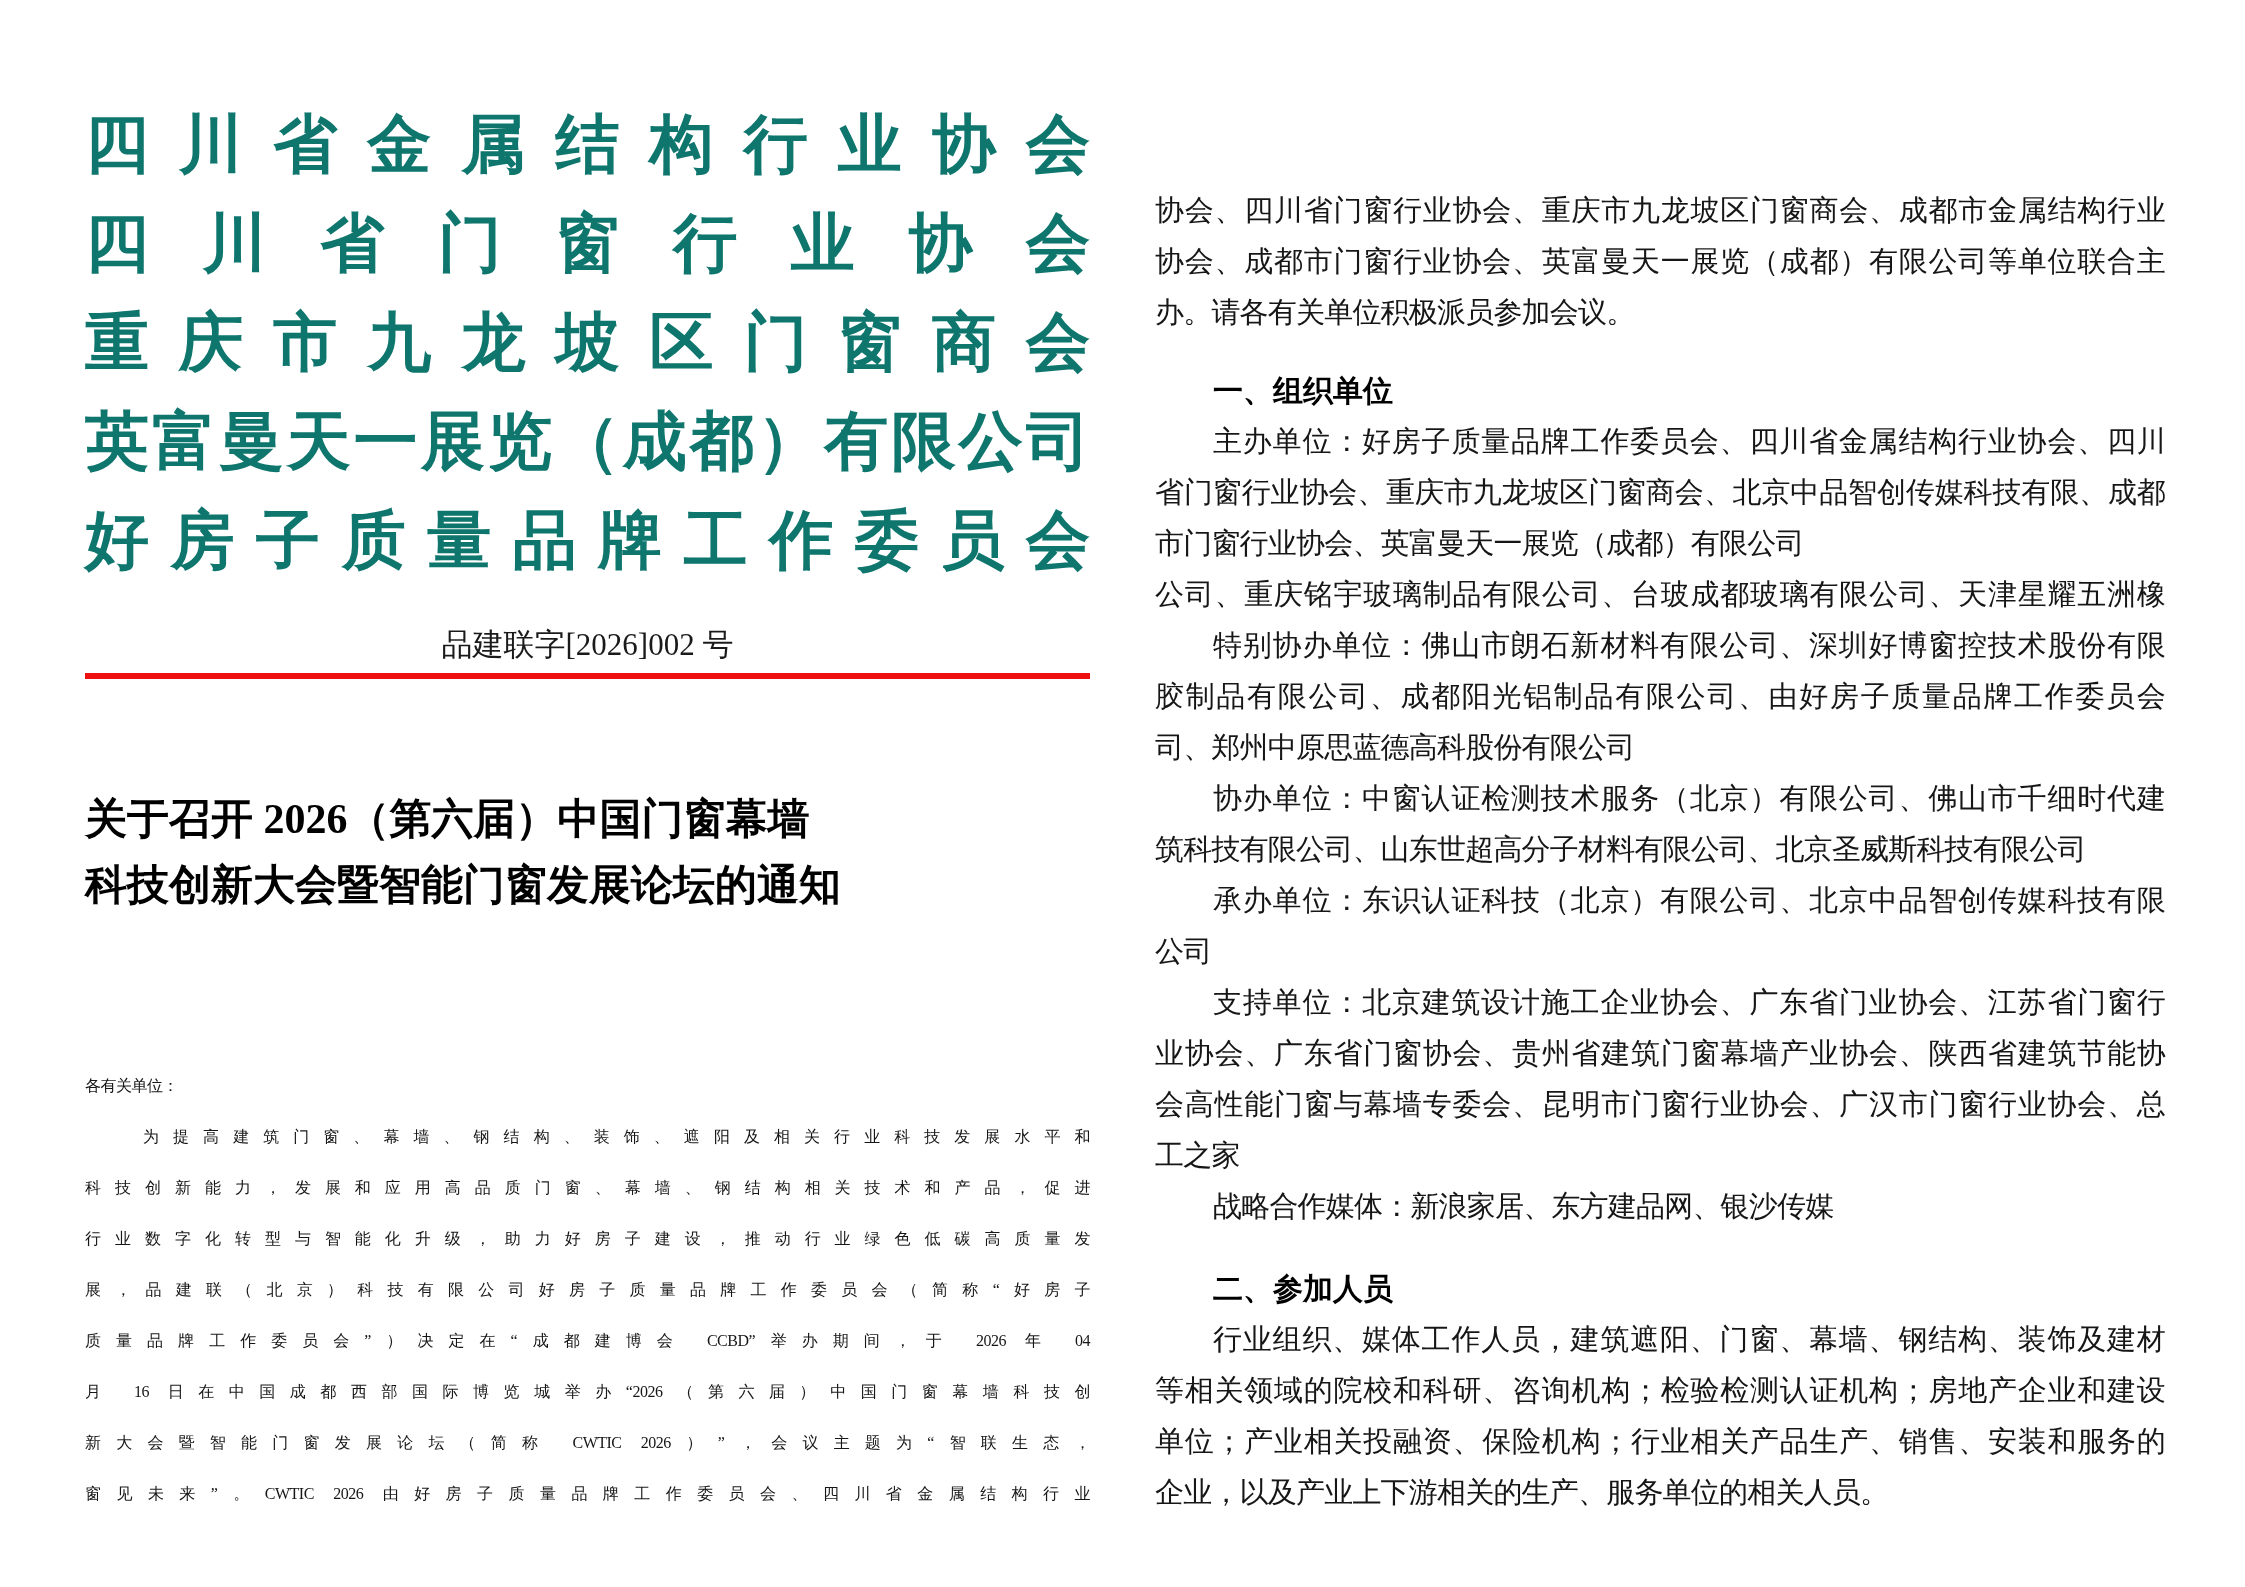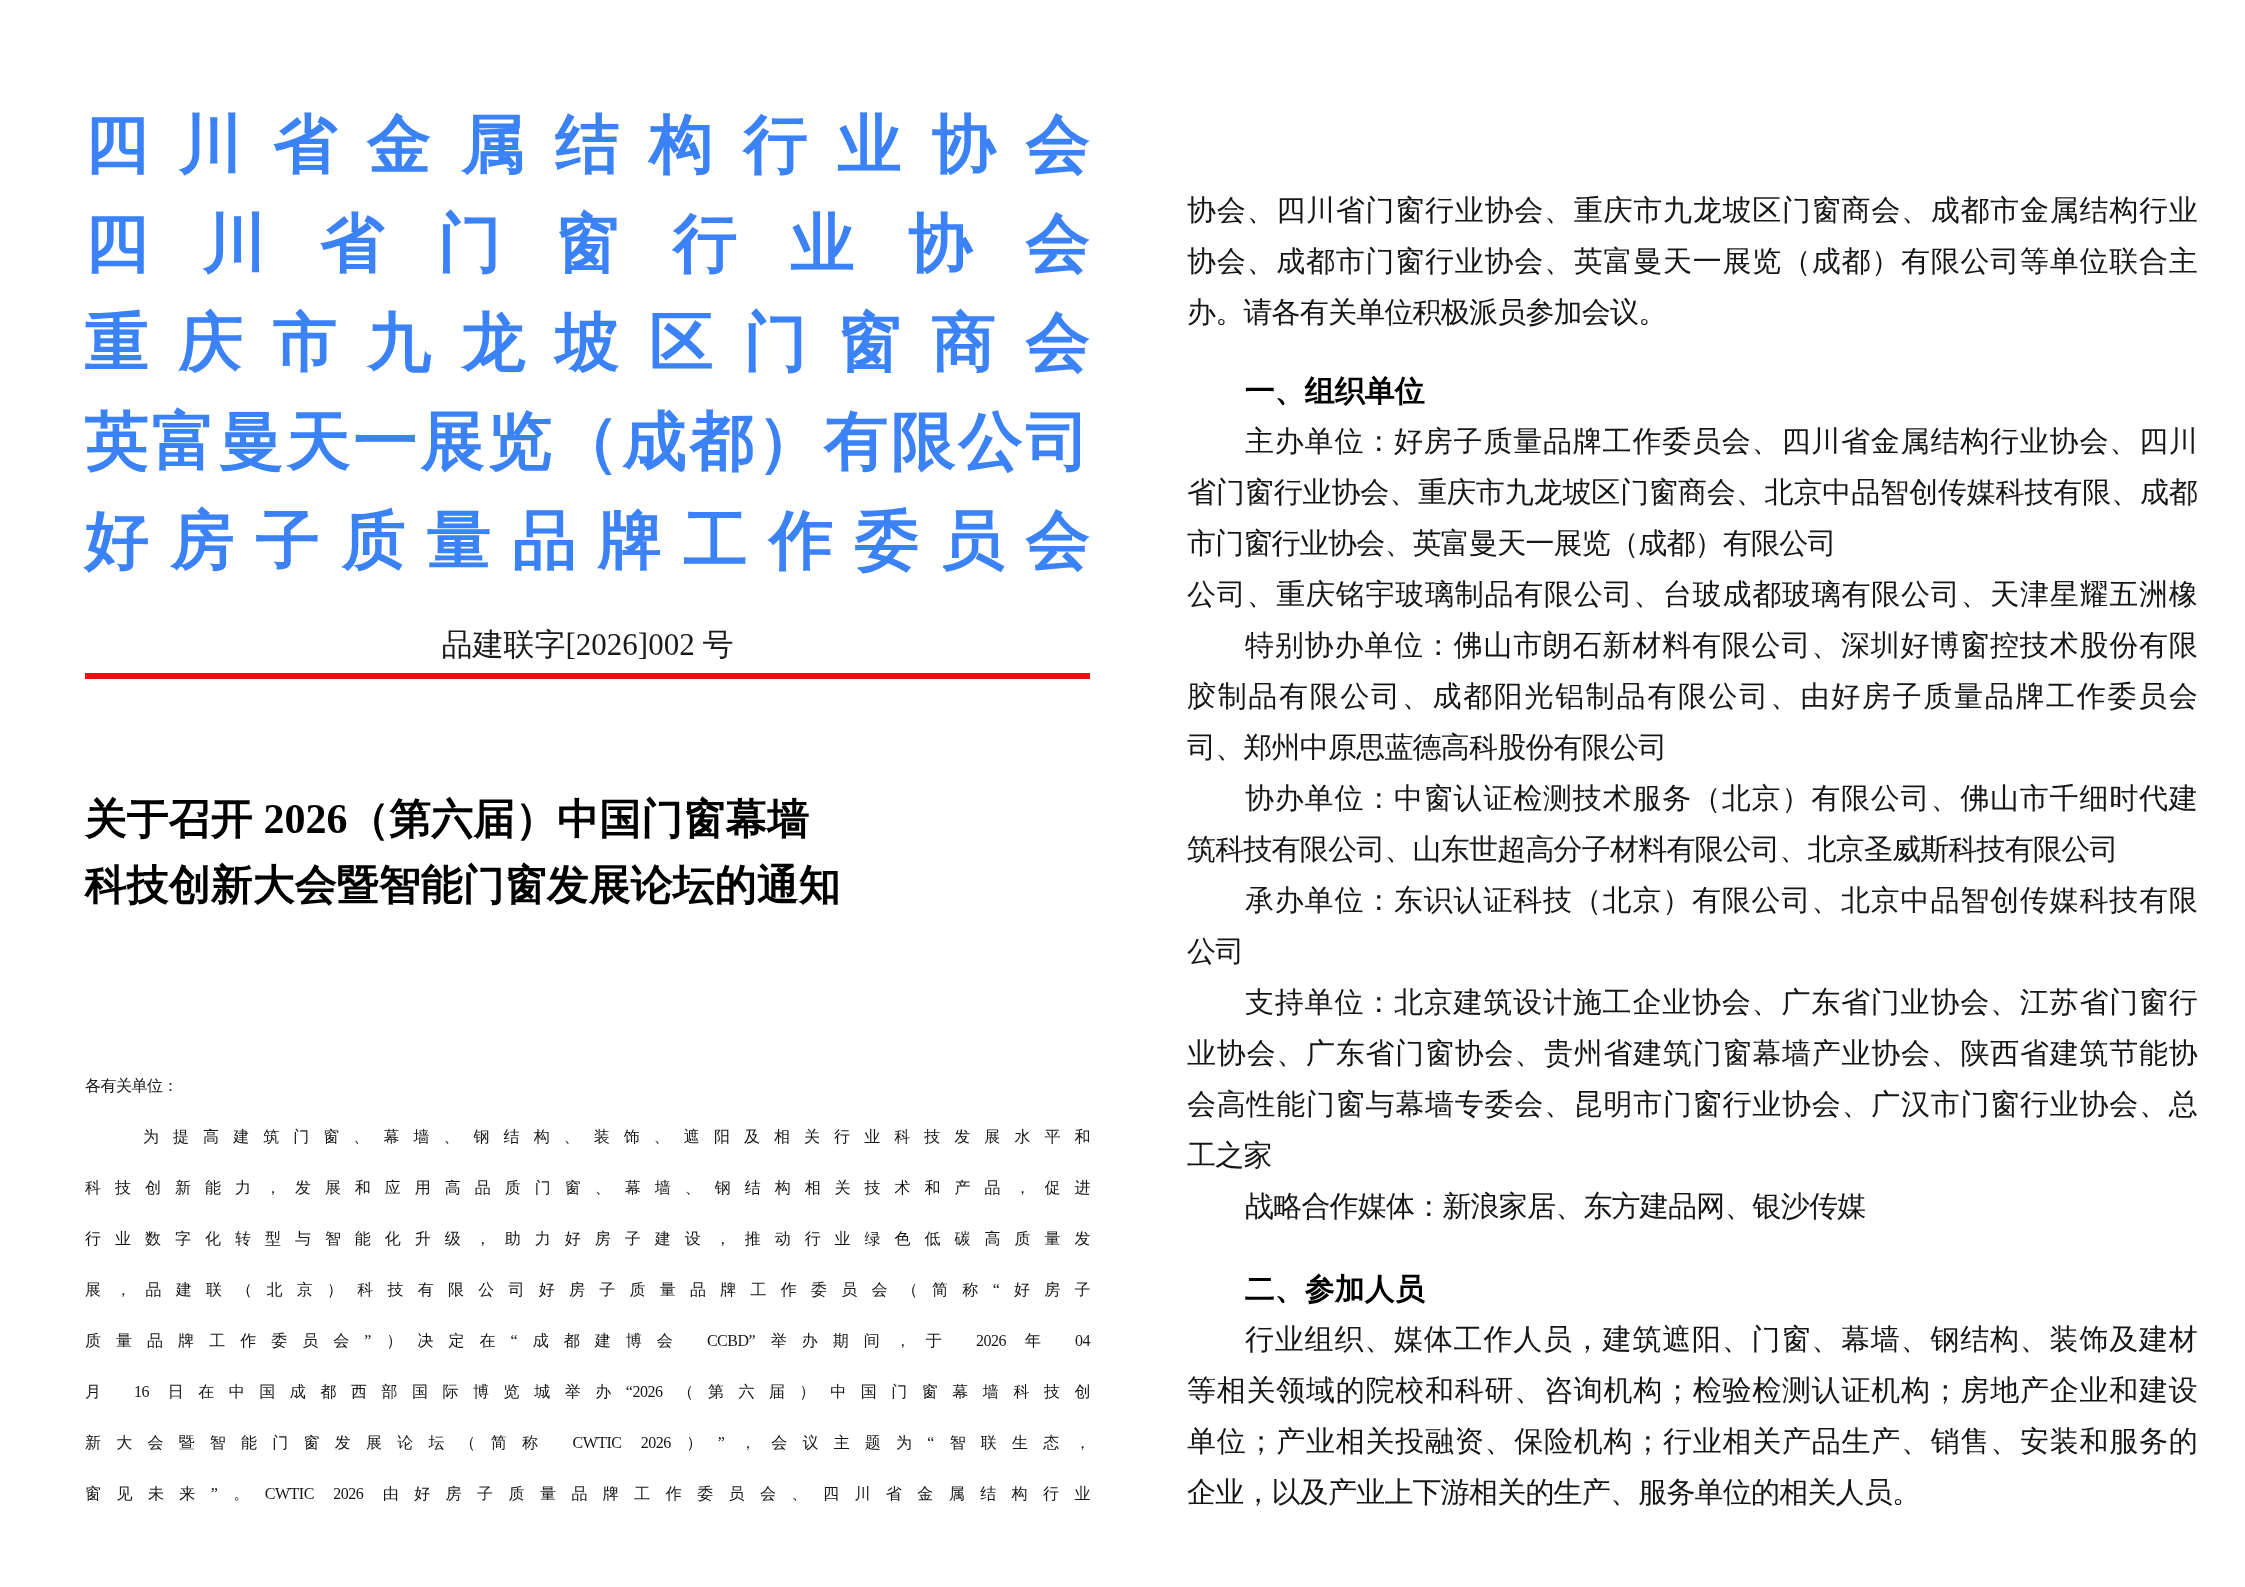--- a/index.html
+++ b/index.html
@@ -7,31 +7,31 @@
     width: 2245px; height: 1587px;
     background: #ffffff;
     position: relative;
     overflow: hidden;
     font-family: "Liberation Serif", serif;
     color: #161616;
   }
 
   
   #left-page  { position: absolute; left: 85px;  top: 0; width: 1005px; height: 1587px; }
-  #right-page { position: absolute; left: 1155px; top: 0; width: 1010px; height: 1587px; margin-left: 32px; }
+  #right-page { position: absolute; left: 1155px; top: 0; width: 1010px; height: 1587px; }
 
   .red-header {
     position: absolute; top: 95px; left: 0; width: 100%;
   }
   .rh-line {
     font-family: "Liberation Sans", sans-serif;
     font-weight: bold;
     font-size: 64px;
     line-height: 99px;
-    color: #3b82f6;
+    color: #0f766e;
     white-space: nowrap;
     text-align: justify;
     text-align-last: justify;
   }
 
   .doc-num {
     position: absolute; top: 622px; left: 0; width: 100%;
     text-align: center;
     font-size: 31px;
     line-height: 46px;

